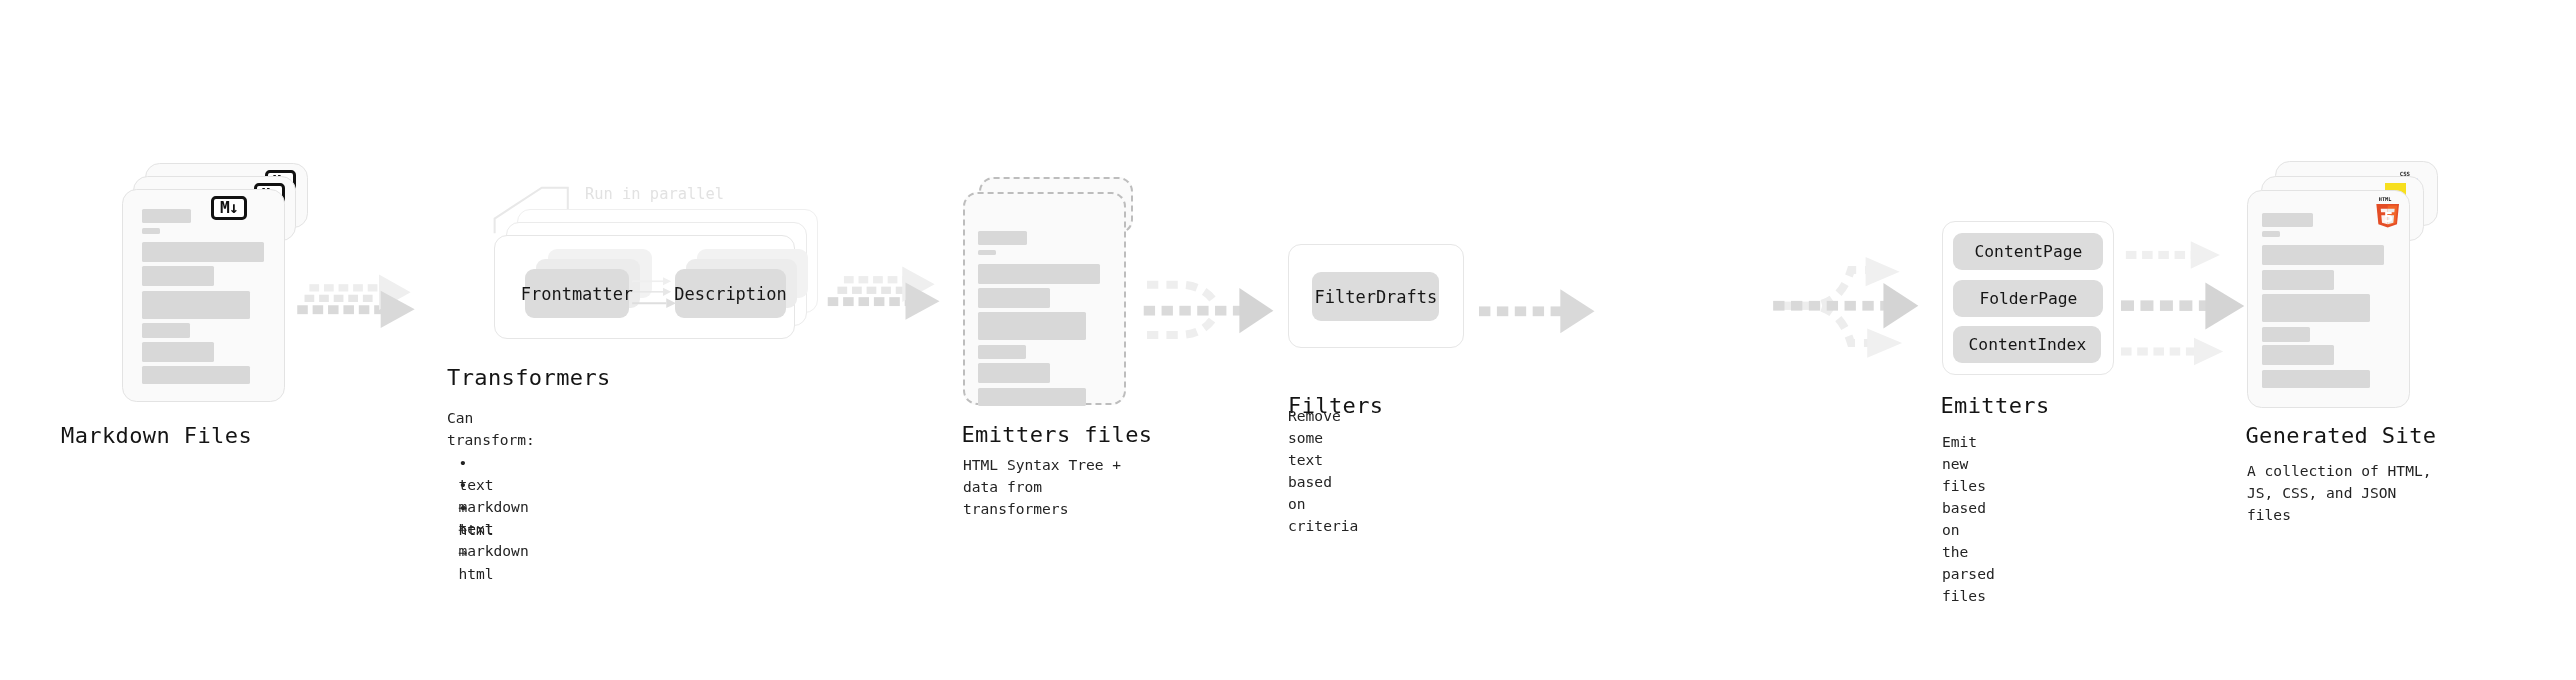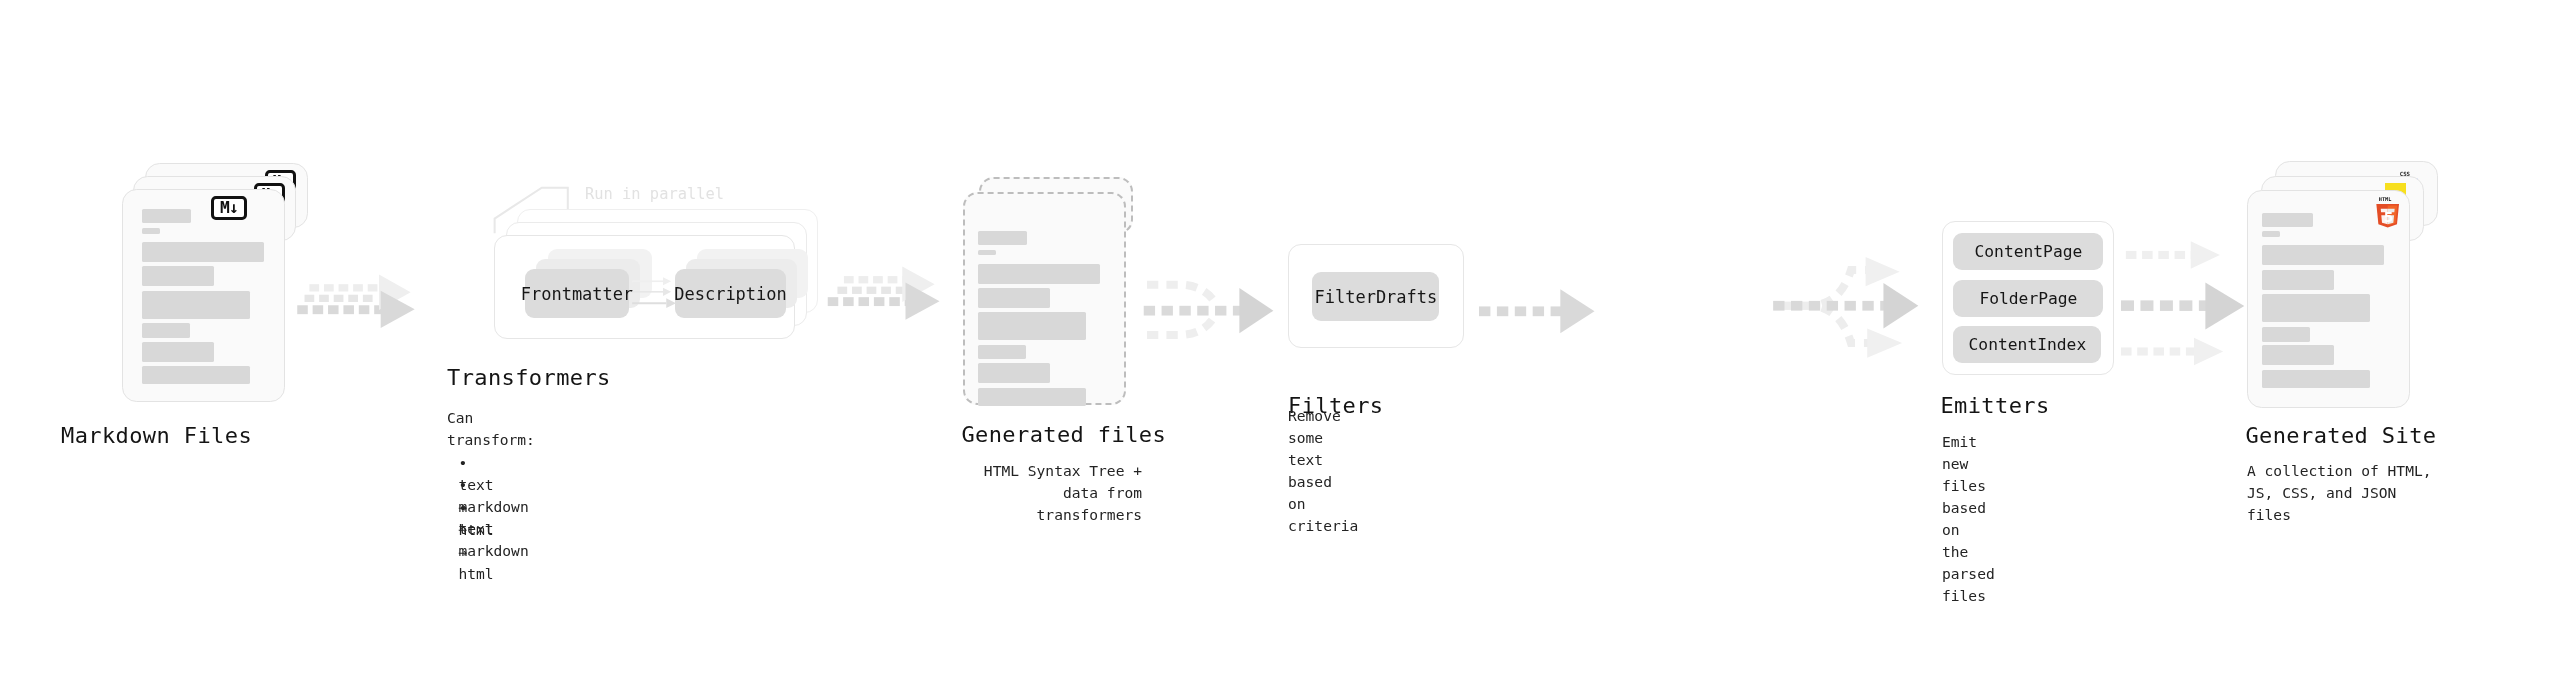--- a/index.html
+++ b/index.html
@@ -238,22 +238,22 @@
         <div class="bar" style="left:14.6px; top:39px; width:49px; height:14px;"></div>
         <div class="bar" style="left:14.6px; top:58px; width:18px; height:5.7px;"></div>
         <div class="bar" style="left:14.6px; top:72px; width:122px; height:20.3px;"></div>
         <div class="bar" style="left:14.6px; top:96px; width:72px; height:20.3px;"></div>
         <div class="bar" style="left:14.6px; top:120px; width:108px; height:28.4px;"></div>
         <div class="bar" style="left:14.6px; top:153px; width:48px; height:14.6px;"></div>
         <div class="bar" style="left:14.6px; top:171px; width:72px; height:20.3px;"></div>
         <div class="bar" style="left:14.6px; top:196px; width:108px; height:18px;"></div>
       </div>
     </div>
-    <div class="title" style="left:-1.6px; top:245px;">Generated files</div>
-    <div class="subtitle" style="left:0px; top:283px;text-align:right;">HTML Syntax Tree +
+    <div class="title" style="left:-1.6px; top:245px;">Emitters files</div>
+    <div class="subtitle" style="left:0px; top:277px;">HTML Syntax Tree +
 data from transformers</div>
   </div>
 
   <svg style="left:1134px; top:252px;" width="154" height="106" viewBox="0 0 190 130">
     <path d="M 16 40 L 56 40 Q 86 40 100 62" fill="none" stroke="#eeeeee" stroke-width="10" stroke-dasharray="14 10" stroke-linecap="butt"></path>
     <path d="M 16 102 L 56 102 Q 86 102 100 78" fill="none" stroke="#eeeeee" stroke-width="10" stroke-dasharray="14 10" stroke-linecap="butt"></path>
     <g fill="#dadada">
       <rect x="12" y="66" width="14" height="12"></rect>
         <rect x="34" y="66" width="14" height="12"></rect>
       <rect x="56" y="66" width="14" height="12"></rect>

